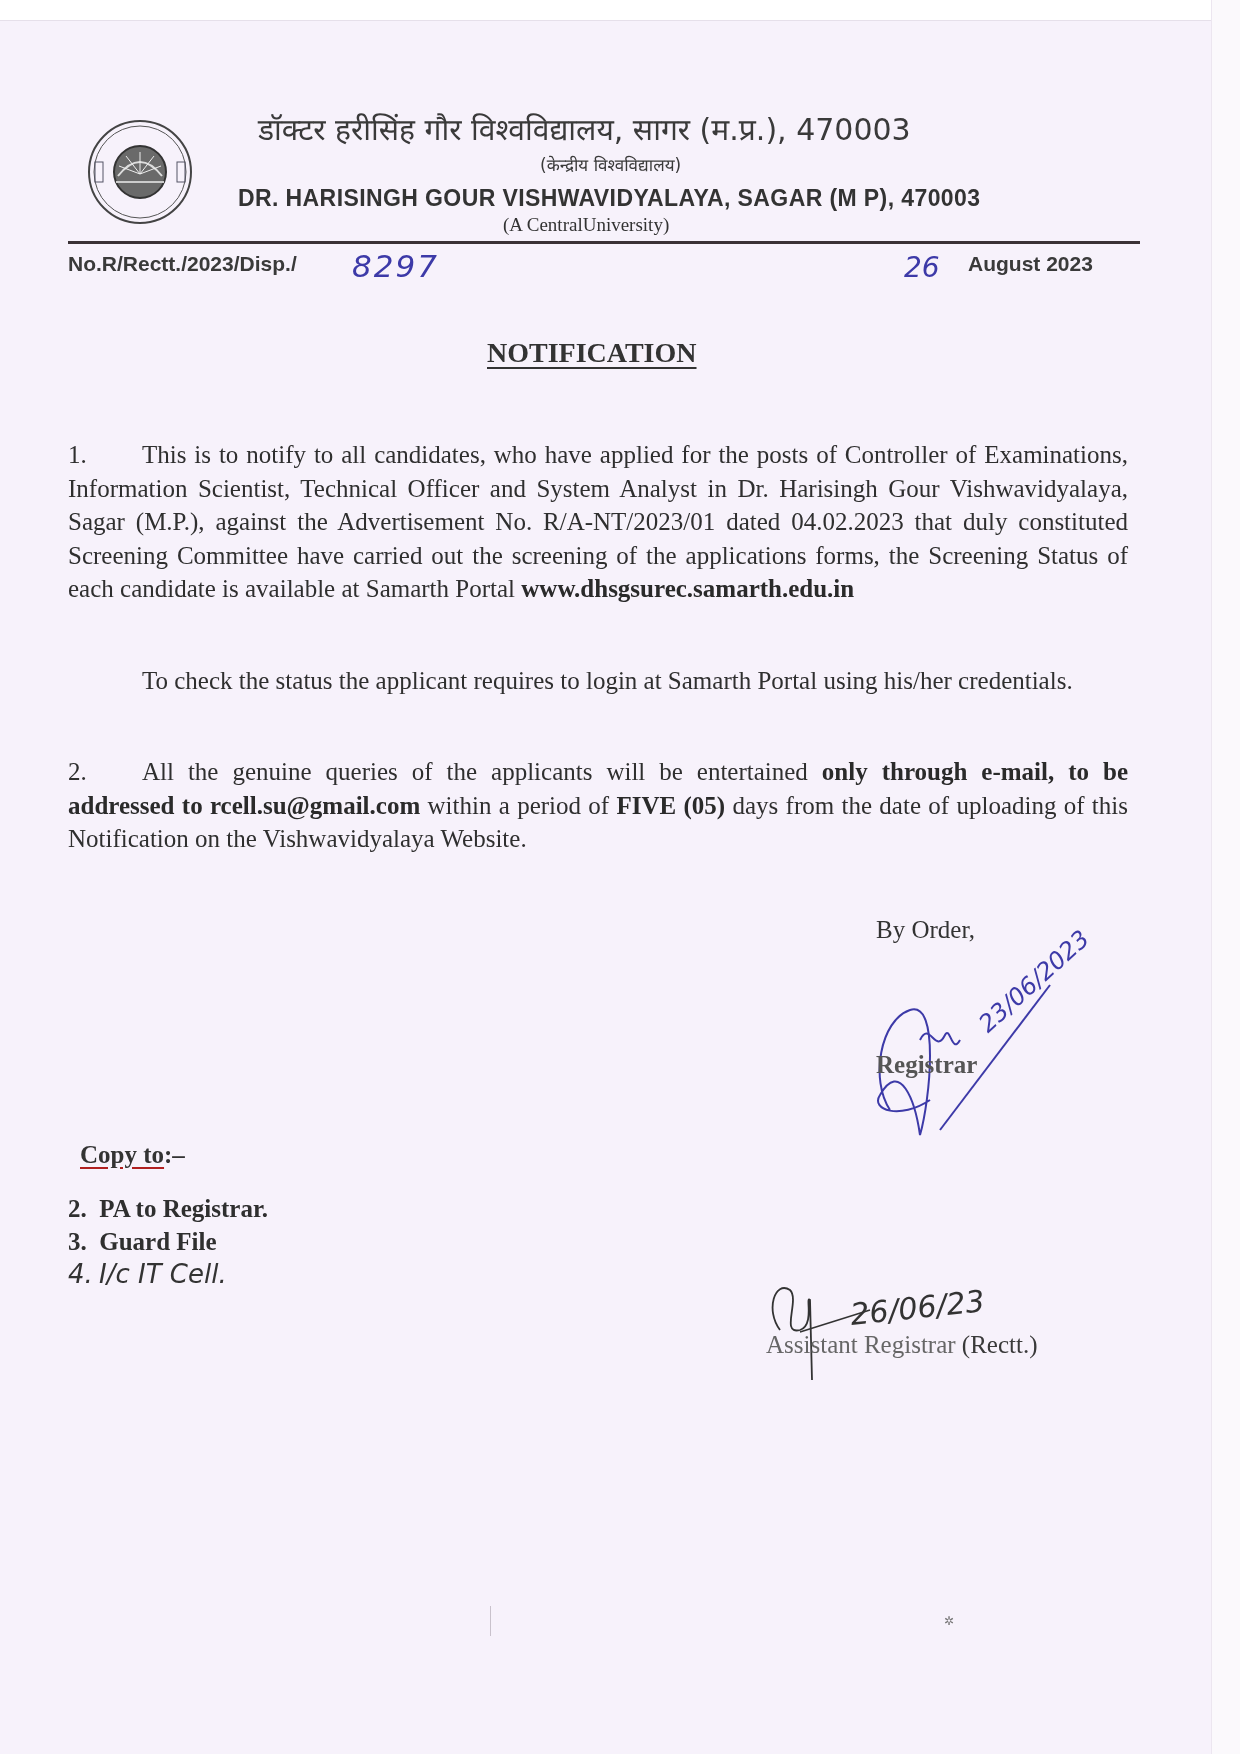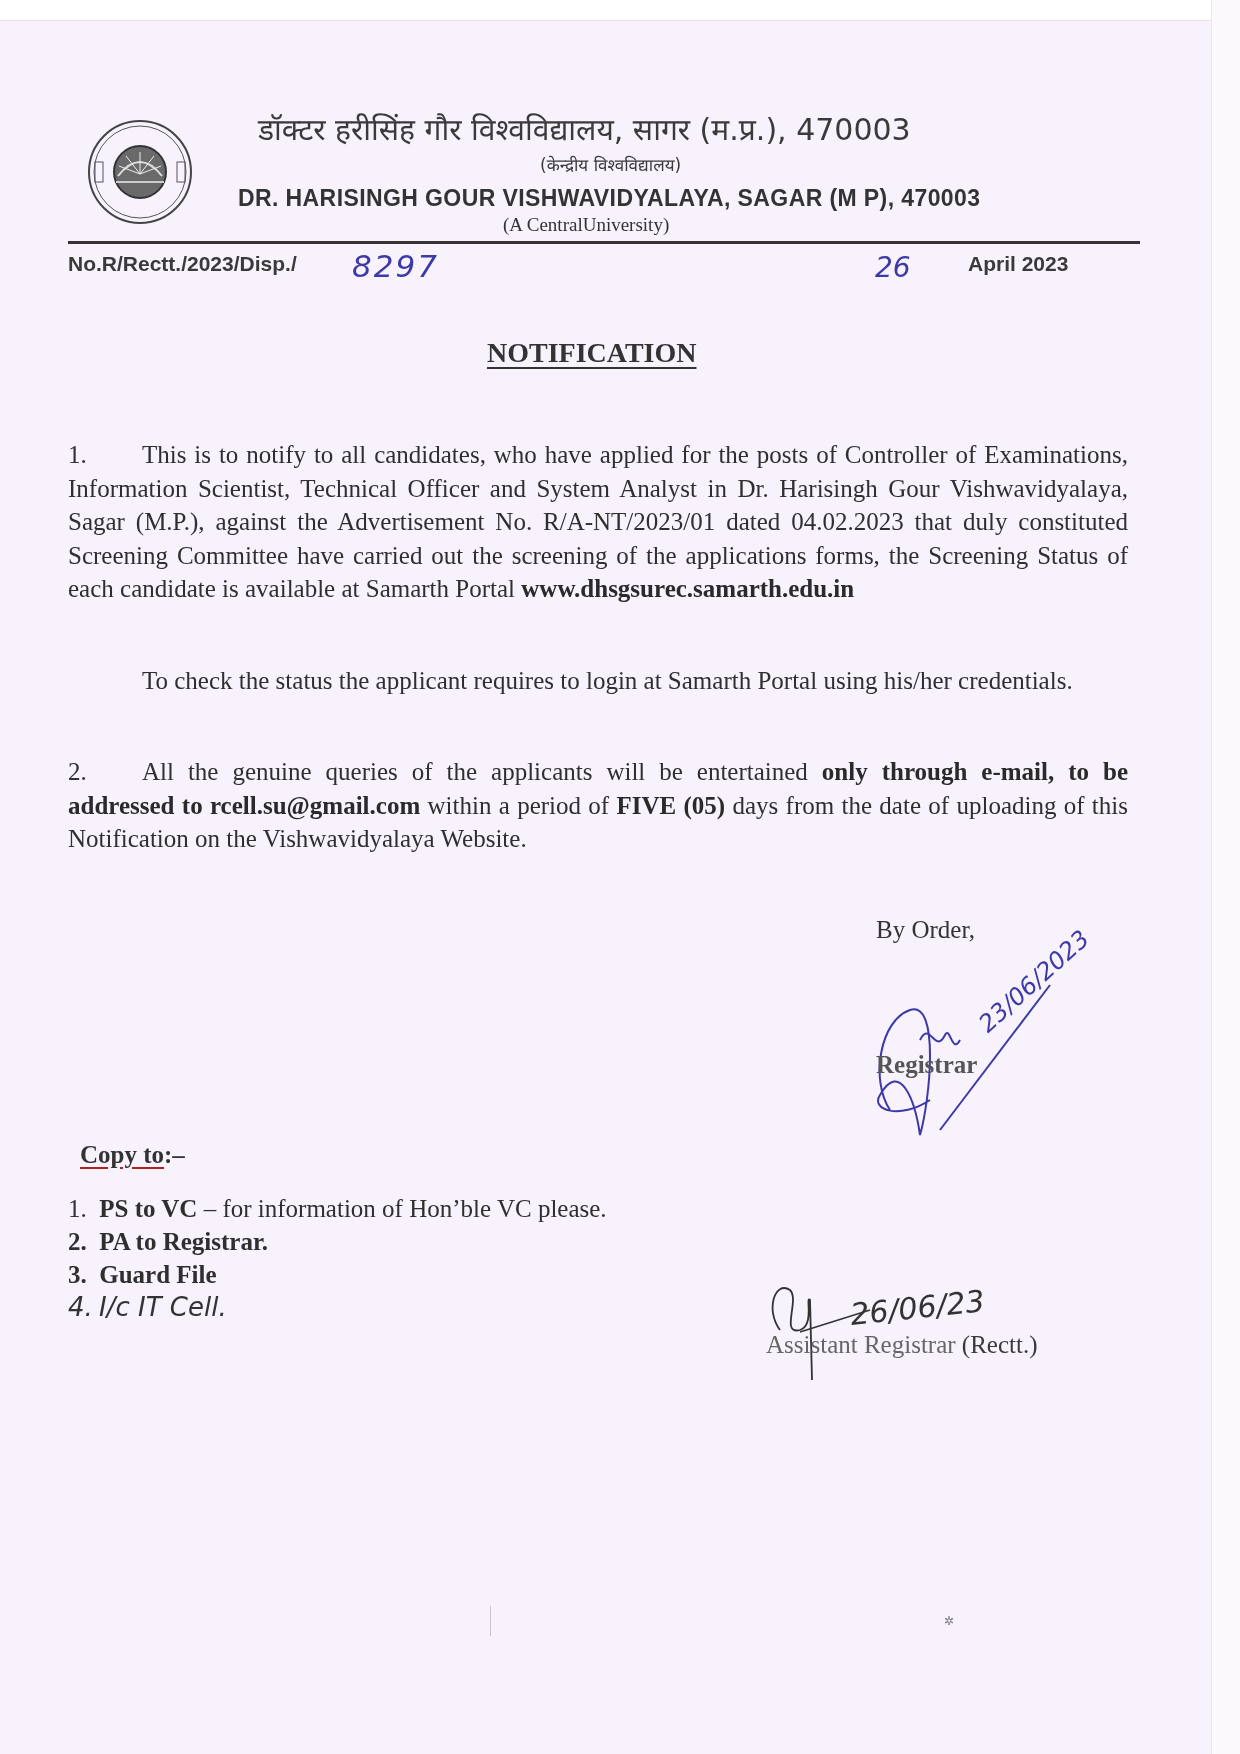--- a/index.html
+++ b/index.html
@@ -14,21 +14,21 @@
   .page-edge-right { position: absolute; right: 0; top: 0; width: 28px; height: 1754px; background: #fbf9fc; border-left: 1px solid #ece6f0; }
   .logo { position: absolute; left: 86px; top: 118px; width: 108px; height: 108px; }
   .hindi-title { position: absolute; left: 258px; top: 108px; font-family: "DejaVu Sans", sans-serif; font-size: 30px; color: #3a3a3a; white-space: nowrap; }
   .hindi-sub { position: absolute; left: 540px; top: 153px; font-family: "DejaVu Sans", sans-serif; font-size: 17px; color: #3a3a3a; white-space: nowrap; }
   .eng-title { position: absolute; left: 238px; top: 185px; font-family: "Liberation Sans", sans-serif; font-weight: bold; font-size: 23px; color: #333; white-space: nowrap; letter-spacing: 0.4px; }
   .eng-sub { position: absolute; left: 503px; top: 214px; font-size: 19px; color: #333; white-space: nowrap; }
   .header-rule { position: absolute; left: 68px; top: 241px; width: 1072px; height: 3px; background: #3b3236; }
   .ref-no { position: absolute; left: 68px; top: 252px; font-family: "Liberation Sans", sans-serif; font-weight: bold; font-size: 21px; color: #3a3a3a; white-space: nowrap; }
   .hand { font-family: "DejaVu Sans", sans-serif; font-style: italic; color: #3d3aa8; font-weight: normal; }
   .ref-hand { position: absolute; left: 352px; top: 248px; font-size: 31px; letter-spacing: 2px; }
-  .date-hand { position: absolute; left: 875px; top: 251px; font-size: 28px; }
+  .date-hand { position: absolute; left: 904px; top: 251px; font-size: 28px; }
   .date-text { position: absolute; left: 968px; top: 252px; font-family: "Liberation Sans", sans-serif; font-weight: bold; font-size: 21px; color: #3a3a3a; white-space: nowrap; }
   .notif-title { position: absolute; left: 487px; top: 337px; font-size: 28px; font-weight: bold; color: #333; text-decoration: underline; text-underline-offset: 5px; }
   .para { position: absolute; left: 68px; width: 1060px; font-size: 25px; line-height: 33.6px; text-align: justify; color: #2f2f2f; }
   .para b { color: #2a2a2a; }
   .p1 { top: 438px; }
   .p2 { top: 664px; text-indent: 74px; }
   .p3 { top: 755px; }
   .num { display: inline-block; width: 74px; }
   .by-order { position: absolute; left: 876px; top: 916px; font-size: 25px; color: #333; }
   .registrar { position: absolute; left: 876px; top: 1051px; font-size: 25px; font-weight: bold; color: #555; }
@@ -69,21 +69,21 @@
 
 <div class="hindi-title">डॉक्टर हरीसिंह गौर विश्वविद्यालय, सागर (म.प्र.), 470003</div>
 <div class="hindi-sub">(केन्द्रीय विश्वविद्यालय)</div>
 <div class="eng-title">DR. HARISINGH GOUR VISHWAVIDYALAYA, SAGAR (M P), 470003</div>
 <div class="eng-sub">(A CentralUniversity)</div>
 <div class="header-rule"></div>
 
 <div class="ref-no">No.R/Rectt./2023/Disp./</div>
 <div class="hand ref-hand">8297</div>
 <div class="hand date-hand">26</div>
-<div class="date-text">April 2023</div>
+<div class="date-text">August 2023</div>
 
 <div class="notif-title">NOTIFICATION</div>
 
 <div class="para p1">
   <span class="num">1.</span><span>This is to notify to all candidates, who have applied for the posts of Controller of Examinations, Information Scientist, Technical Officer and System Analyst in Dr. Harisingh Gour Vishwavidyalaya, Sagar (M.P.), against the Advertisement No. R/A-NT/2023/01 dated 04.02.2023 that duly constituted Screening Committee have carried out the screening of the applications forms, the Screening Status of each candidate is available at Samarth Portal </span><b>www.dhsgsurec.samarth.edu.in</b>
 </div>
 
 <div class="para p2">To check the status the applicant requires to login at Samarth Portal using his/her credentials.</div>
 
 <div class="para p3">
@@ -95,23 +95,20 @@
   <path d="M30 150 C10 120 20 60 50 50 C80 40 70 140 60 175 C55 140 40 100 20 135 C10 150 40 160 70 140" fill="none" stroke="#3d3aa8" stroke-width="2"></path>
   <path d="M60 80 C70 60 75 95 85 75 C90 65 92 95 100 80" fill="none" stroke="#3d3aa8" stroke-width="2"></path>
   <path d="M80 170 L190 25" fill="none" stroke="#3d3aa8" stroke-width="2"></path>
 </svg>
 <div class="registrar">Registrar</div>
 <div class="hand" style="position:absolute;left:992px;top:1010px;font-size:24px;transform:rotate(-42deg);transform-origin:left bottom;white-space:nowrap;">23/06/2023</div>
 
 <div class="copy-to"><span class="u">Copy to</span><span>:–</span></div>
 <div class="copy-list">
   <div>
-    <span>1.</span>&nbsp;&nbsp;<b>PS to VC</b><span> – for information of Hon’ble VC please.</span>
-  </div>
-  <div>
     <b>2.</b>&nbsp;&nbsp;<b>PA to Registrar.</b>
   </div>
   <div>
     <b>3.</b>&nbsp;&nbsp;<b>Guard File</b>
   </div>
   <div>
     <span class="hand copy-hand" style="color:#333;">4.</span>&nbsp;<span class="hand copy-hand" style="color:#333;text-align:right;">I/c IT Cell.</span>
   </div>
 </div>
 

